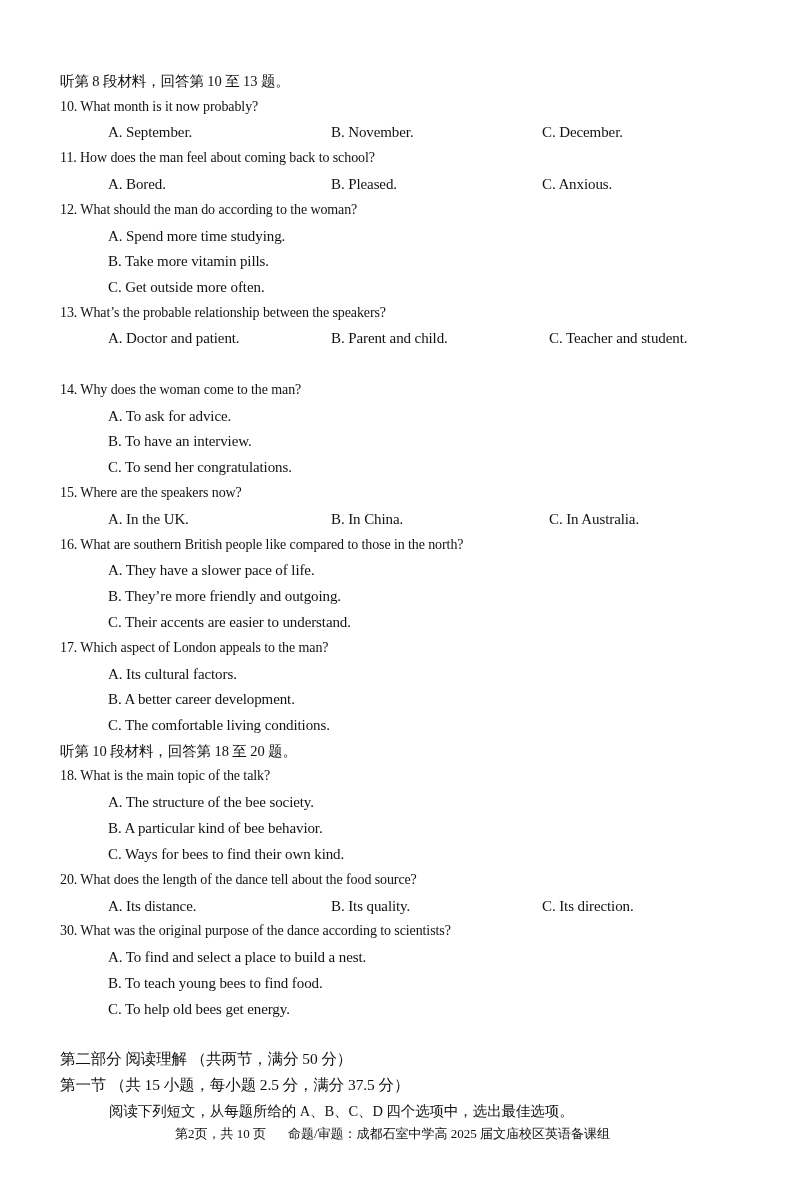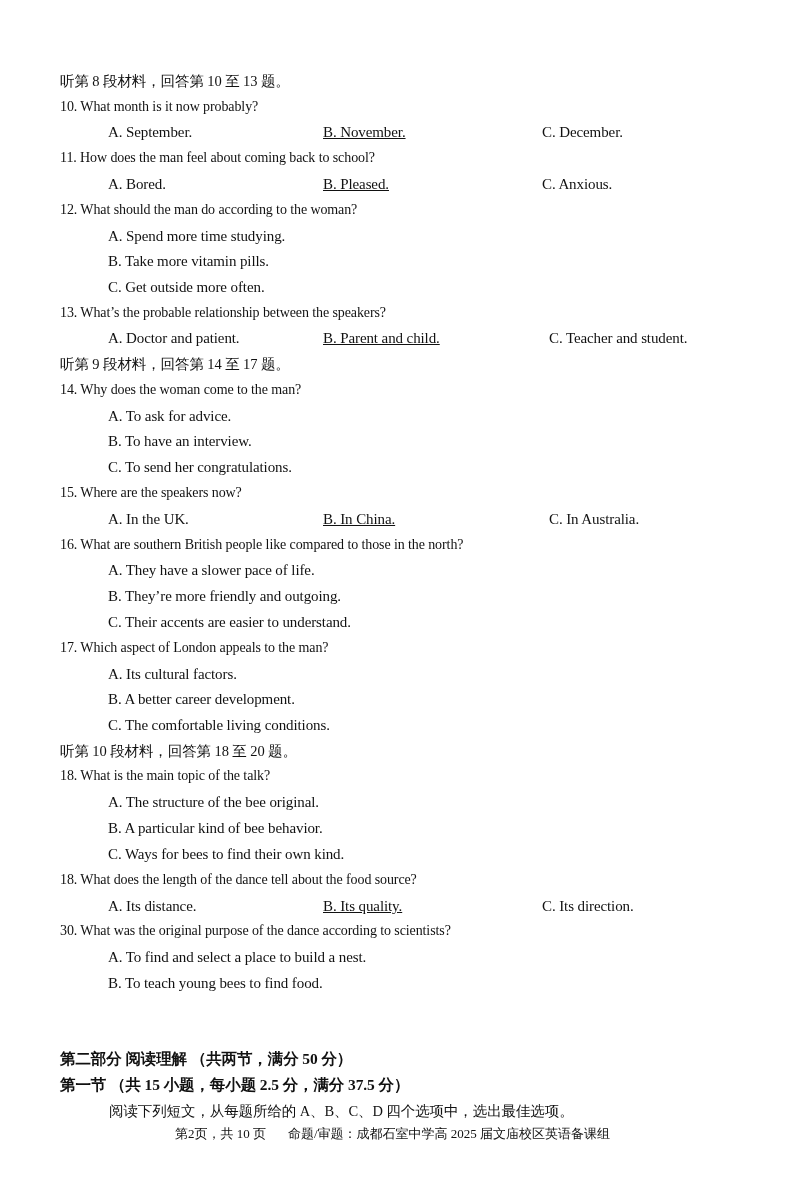--- a/index.html
+++ b/index.html
@@ -9,24 +9,24 @@
       color: #111111;
     }
     .page { position: absolute; left: 0; top: 0; width: 800px; height: 1196px; }
     .line {
       position: absolute; left: 60px; height: 24px; line-height: 24px;
       font-size: 14px; white-space: nowrap; letter-spacing: -0.1px;
     }
     .line.cn { font-size: 14.5px; }
     .opt { position: absolute; white-space: nowrap; font-size: 15px; height: 24px; line-height: 24px; letter-spacing: -0.1px; margin-left: 33px; }
     .optA { left: 75px; }
-    .optB { left: 290px; text-decoration: underline; }
+    .optB { left: 298px; }
     .optC { left: 509px; }
     .optC2 { left: 516px; }
-    .bold { font-weight: bold; font-size: 15.5px; }
+    .bold { font-weight: normal; font-size: 15.5px; }
     .indent { left: 91px; font-size: 15px; margin-left: 18px; }
     .footer { position: absolute; left: 175px; top: 1124px; font-size: 13px; white-space: nowrap; line-height: 20px; }
     .footer .gap { display: inline-block; width: 22px; }
   </style>
 </head>
 <body>
 
 <div class="page">
 
   <div class="line cn" style="top:69px">听第 8 段材料，回答第 10 至 13 题。</div>
@@ -44,21 +44,20 @@
   <div class="line" style="top:198px">12. What should the man do according to the woman?</div>
   <div class="opt optA" style="top:224px">A. Spend more time studying.</div>
   <div class="opt optA" style="top:249px">B. Take more vitamin pills.</div>
   <div class="opt optA" style="top:275px">C. Get outside more often.</div>
 
   <div class="line" style="top:301px">13. What’s the probable relationship between the speakers?</div>
   <div class="opt optA" style="top:326px">A. Doctor and patient.</div>
   <div class="opt optB" style="top:326px">B. Parent and child.</div>
   <div class="opt optC2" style="top:326px">C. Teacher and student.</div>
 
-  <div class="line cn" style="top:352px">听第 9 段材料，回答第 14 至 17 题。</div>
 
   <div class="line" style="top:378px">14. Why does the woman come to the man?</div>
   <div class="opt optA" style="top:404px">A. To ask for advice.</div>
   <div class="opt optA" style="top:429px">B. To have an interview.</div>
   <div class="opt optA" style="top:455px">C. To send her congratulations.</div>
 
   <div class="line" style="top:481px">15. Where are the speakers now?</div>
   <div class="opt optA" style="top:507px">A. In the UK.</div>
   <div class="opt optB" style="top:507px">B. In China.</div>
   <div class="opt optC2" style="top:507px">C. In Australia.</div>
@@ -69,32 +68,33 @@
   <div class="opt optA" style="top:610px">C. Their accents are easier to understand.</div>
 
   <div class="line" style="top:636px">17. Which aspect of London appeals to the man?</div>
   <div class="opt optA" style="top:662px">A. Its cultural factors.</div>
   <div class="opt optA" style="top:687px">B. A better career development.</div>
   <div class="opt optA" style="top:713px">C. The comfortable living conditions.</div>
 
   <div class="line cn" style="top:739px">听第 10 段材料，回答第 18 至 20 题。</div>
 
   <div class="line" style="top:764px">18. What is the main topic of the talk?</div>
-  <div class="opt optA" style="top:790px">A. The structure of the bee original.</div>
+  <div class="opt optA" style="top:790px">A. The structure of the bee society.</div>
   <div class="opt optA" style="top:816px">B. A particular kind of bee behavior.</div>
   <div class="opt optA" style="top:842px">C. Ways for bees to find their own kind.</div>
 
-  <div class="line" style="top:868px">18. What does the length of the dance tell about the food source?</div>
+  <div class="line" style="top:868px">20. What does the length of the dance tell about the food source?</div>
   <div class="opt optA" style="top:894px">A. Its distance.</div>
   <div class="opt optB" style="top:894px">B. Its quality.</div>
   <div class="opt optC" style="top:894px">C. Its direction.</div>
 
   <div class="line" style="top:919px">30. What was the original purpose of the dance according to scientists?</div>
   <div class="opt optA" style="top:945px">A. To find and select a place to build a nest.</div>
   <div class="opt optA" style="top:971px">B. To teach young bees to find food.</div>
+  <div class="opt optA" style="top:997px">C. To help old bees get energy.</div>
 
   <div class="line bold" style="top:1047px">第二部分  阅读理解  （共两节，满分 50 分）</div>
   <div class="line bold" style="top:1073px">第一节  （共 15 小题，每小题 2.5 分，满分 37.5 分）</div>
   <div class="line cn indent" style="top:1099px">阅读下列短文，从每题所给的 A、B、C、D 四个选项中，选出最佳选项。</div>
 
   <div class="footer">
     <span>第2页，共 10 页</span><span class="gap"></span><span>命题/审题：成都石室中学高 2025 届文庙校区英语备课组</span>
   </div>
 
 </div>

